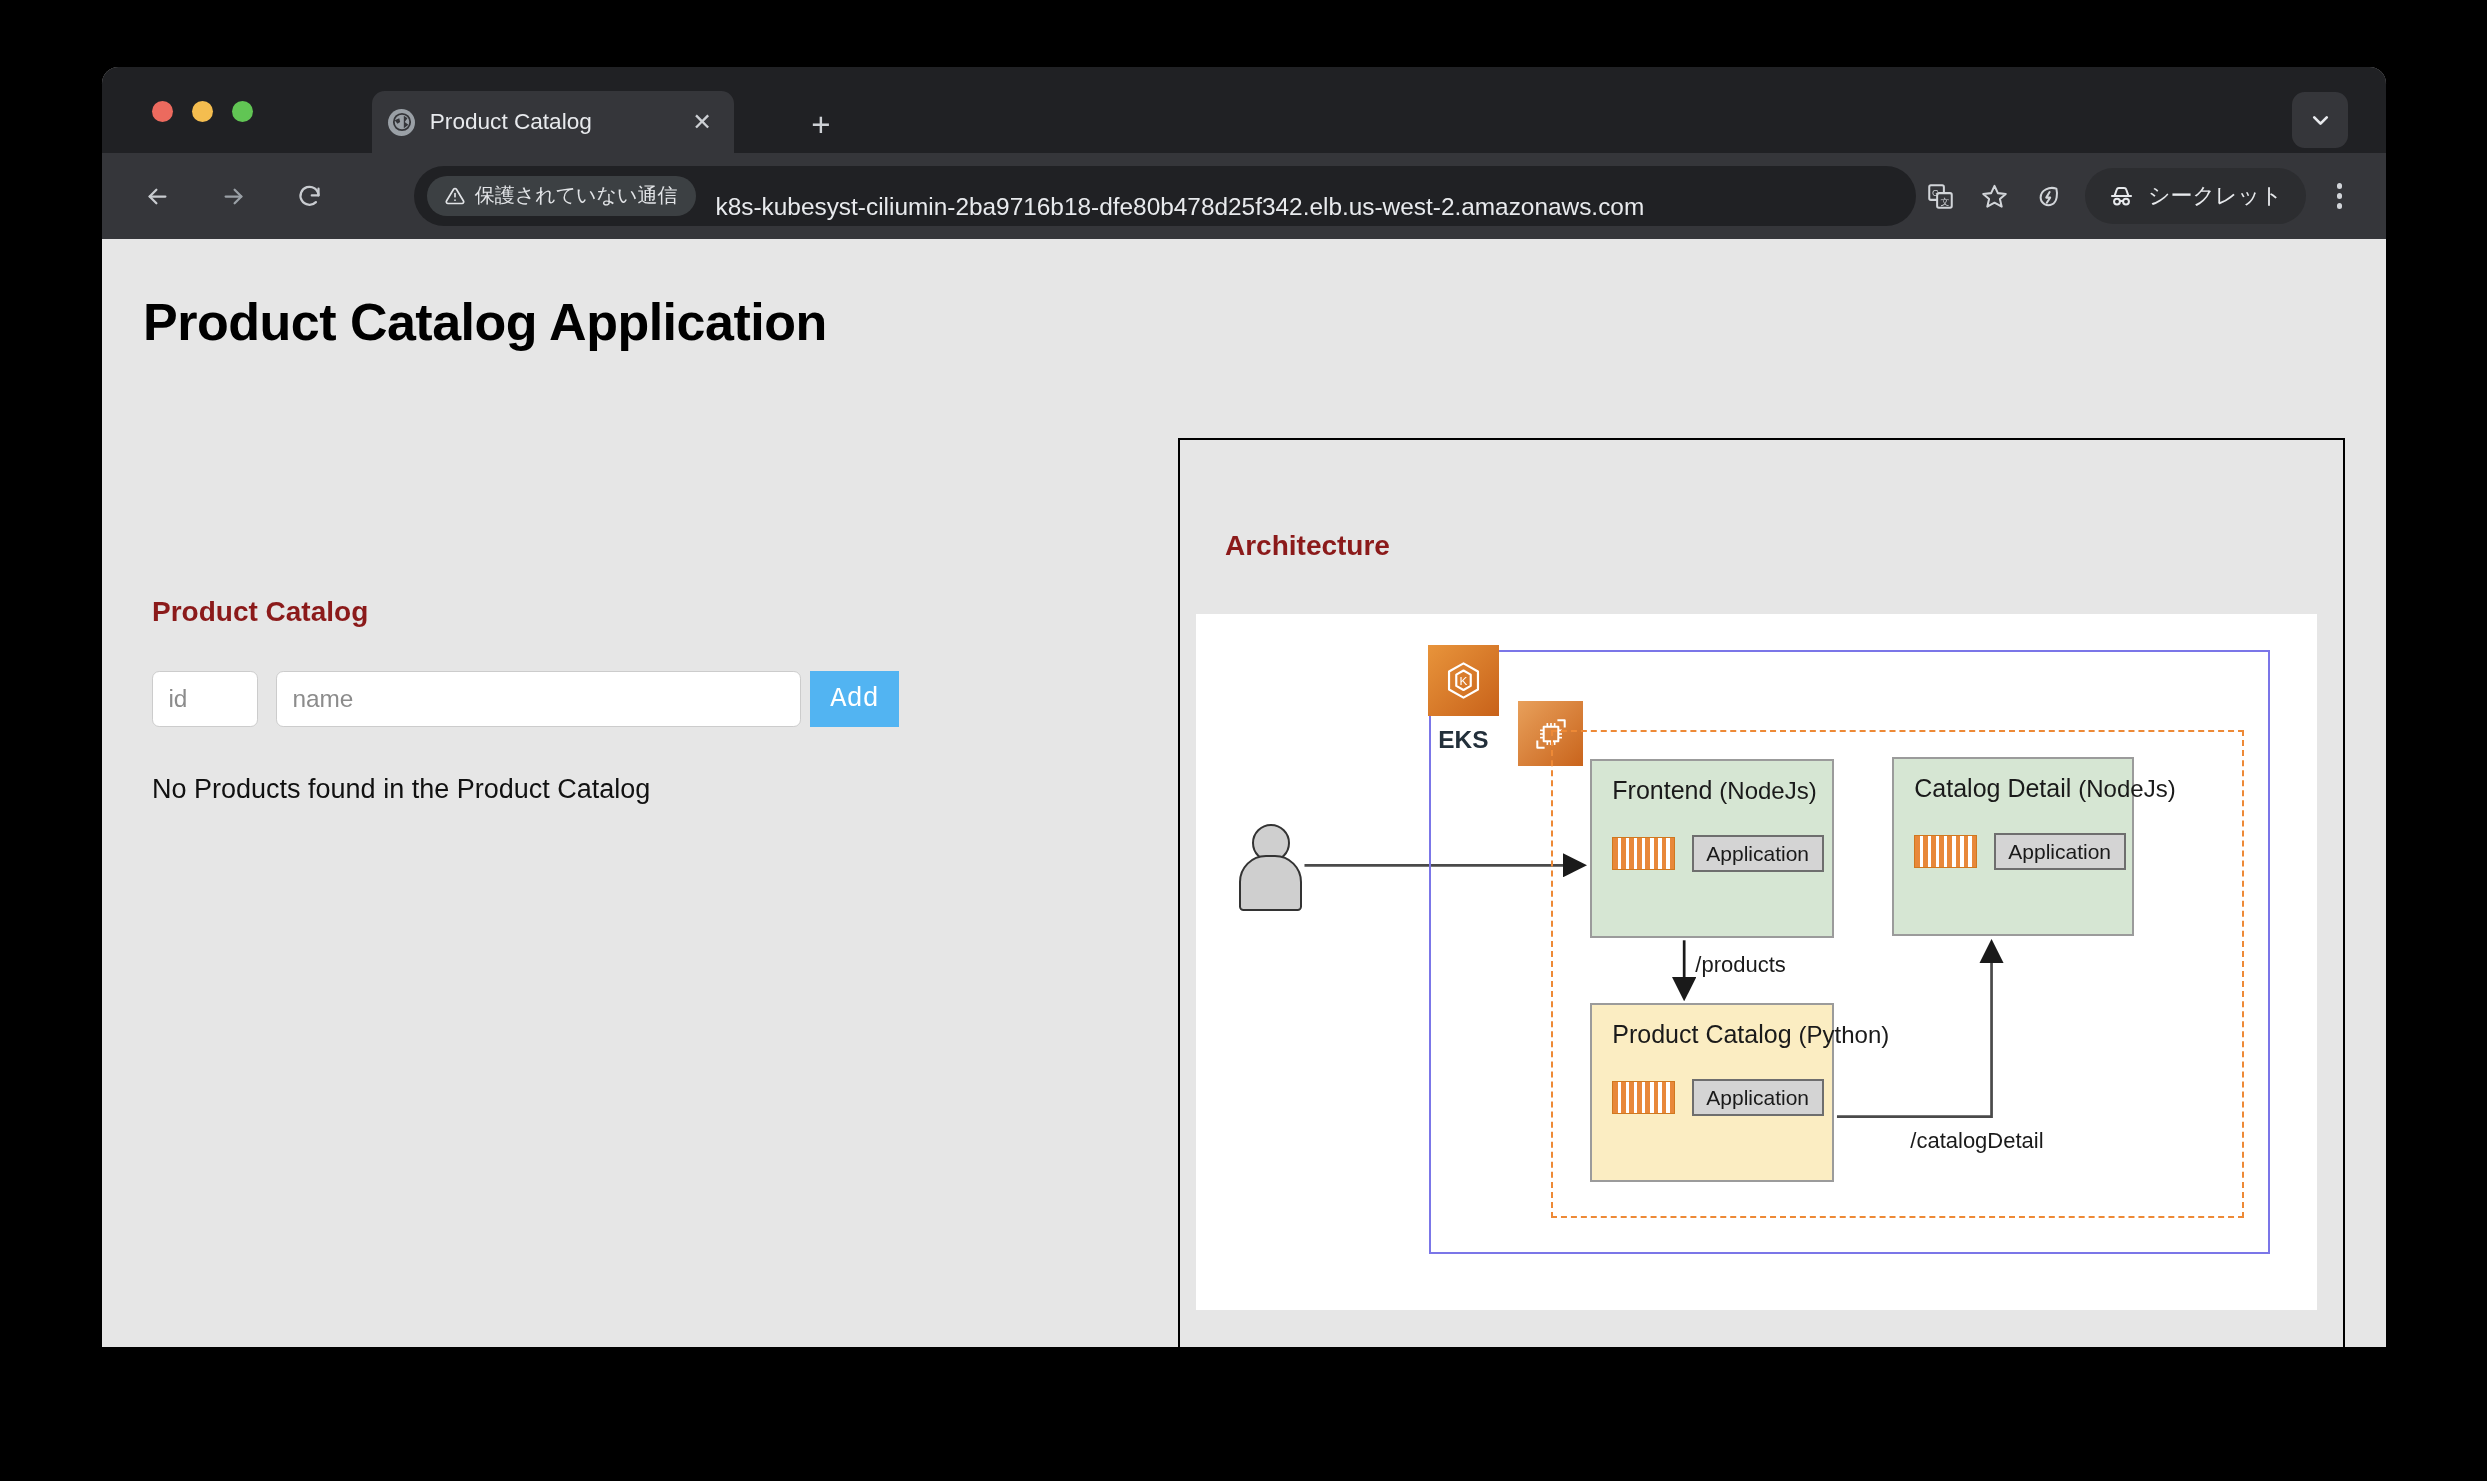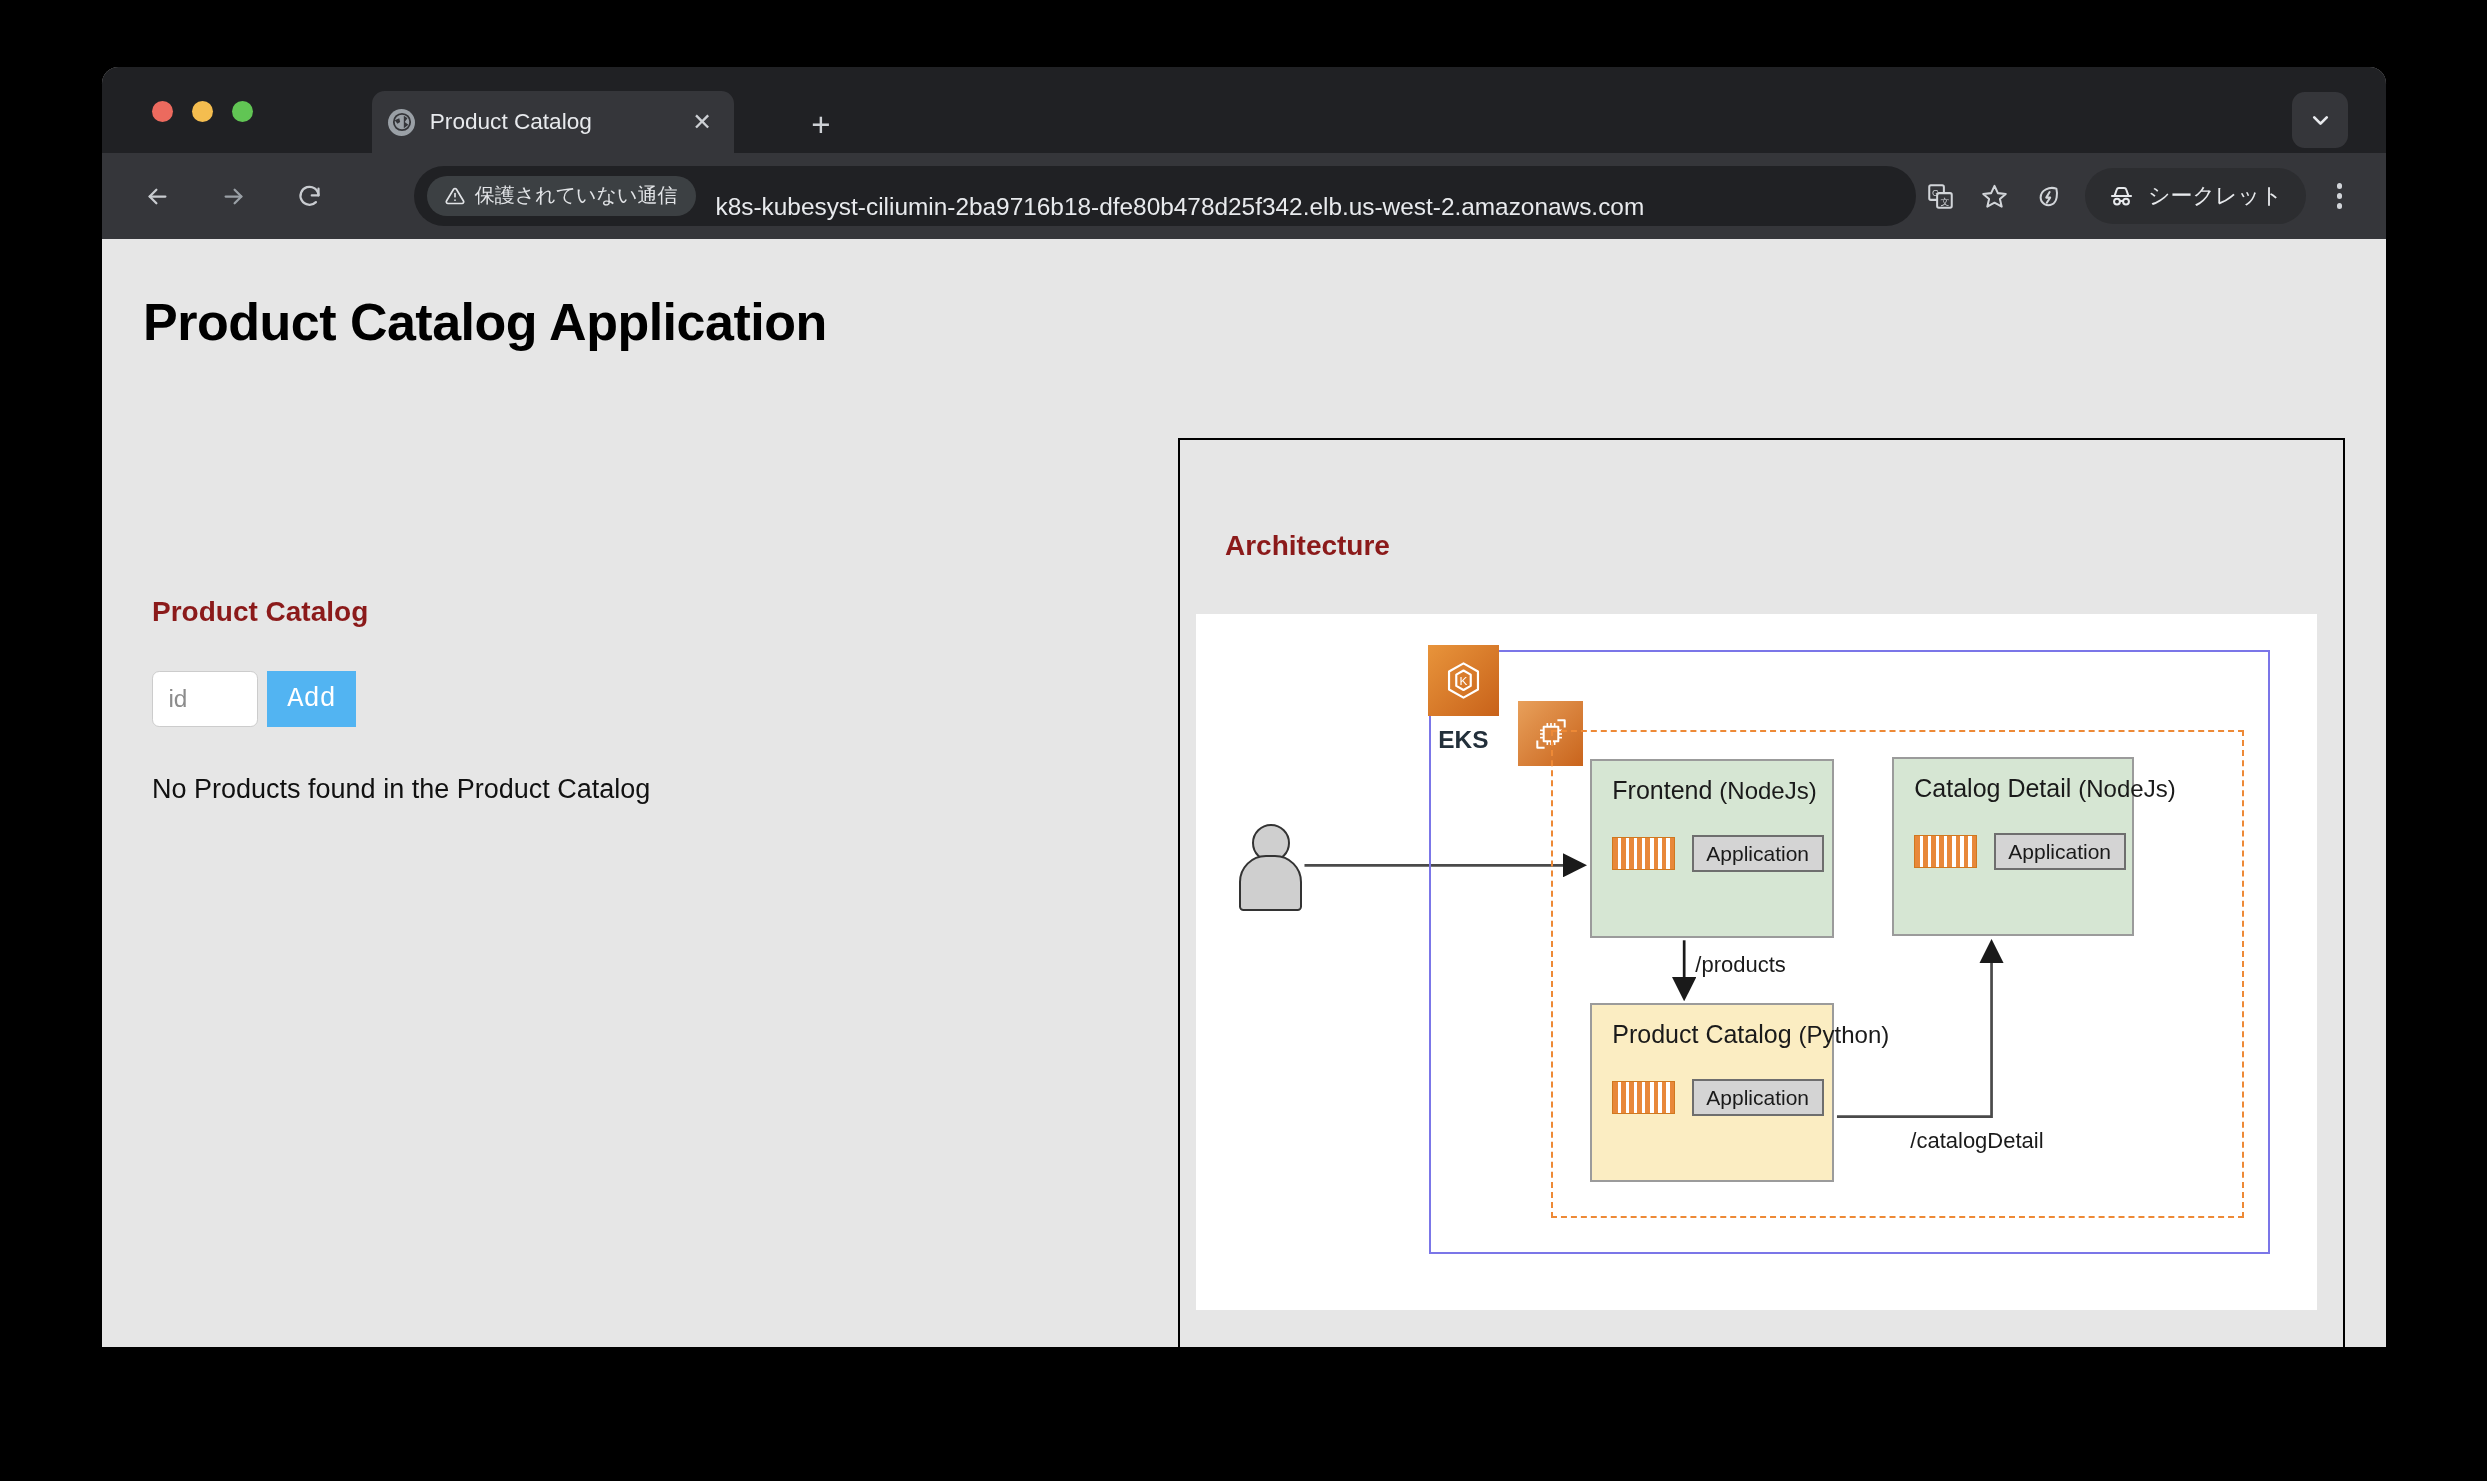--- a/index.html
+++ b/index.html
@@ -411,20 +411,21 @@
 
   <div class="viewport">
 
     <div class="page-title">Product Catalog Application</div>
 
     <div class="catalog">
       <div class="section-head">Product Catalog</div>
 
       <div class="form-row">
         <input class="fld fld-id" placeholder="id" style="">
+        <input class="fld fld-name" placeholder="name" style="">
         <button class="add-btn">Add</button>
       </div>
 
       <div class="empty-msg">No Products found in the Product Catalog</div>
     </div>
 
     <div class="arch">
       <div class="arch-head">Architecture</div>
 
       <div class="diagram">

